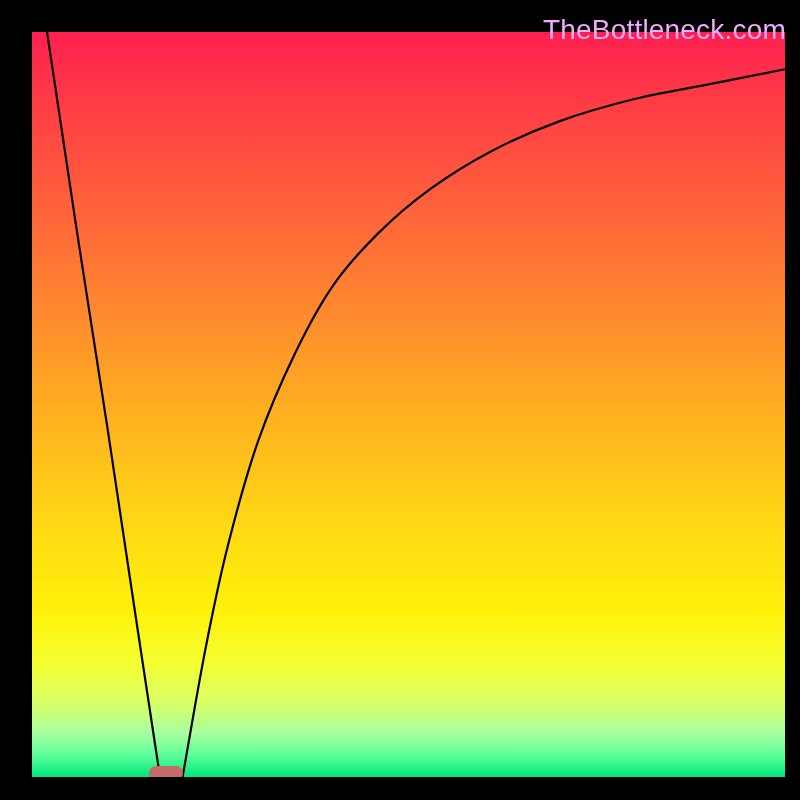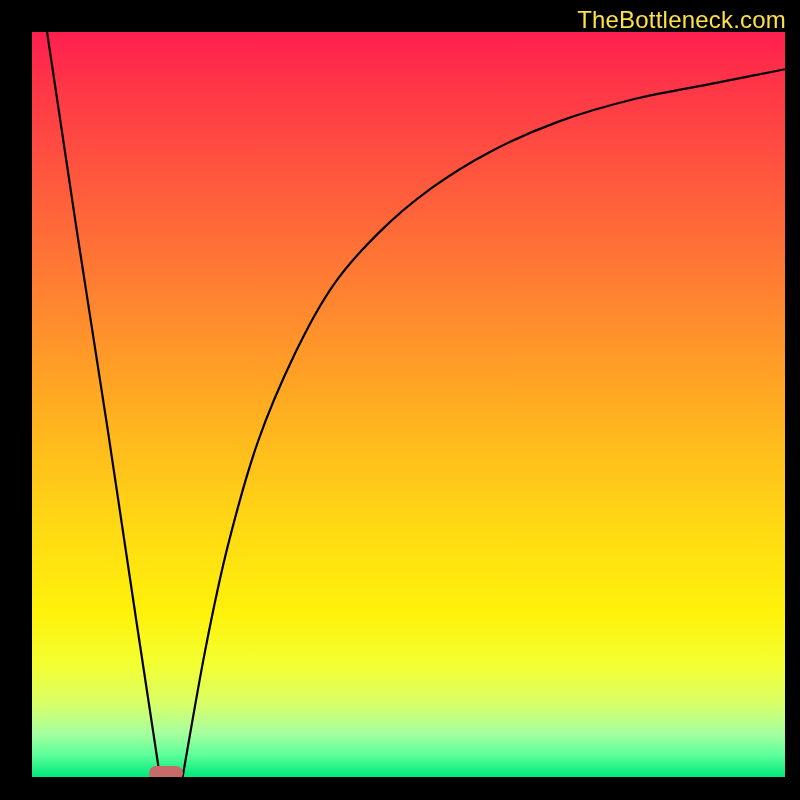--- a/index.html
+++ b/index.html
@@ -40,24 +40,24 @@
       #fff20a 78%,
       #f3ff33 85%,
       #d9ff66 90%,
       #a8ff9e 94%,
       #5eff9a 97%,
       #00e87a 100%
     );
   }
   .watermark {
     position: absolute;
-    top: 6px;
+    top: 14px;
     right: 14px;
-    color: #fde047;
-    font-size: 24px;
+    color: #f0abfc;
+    font-size: 28px;
     letter-spacing: 0.2px;
     font-weight: 500;
     user-select: none;
     font-family: Arial, Helvetica, sans-serif;
   }
   svg.curve {
     position: absolute;
     inset: 0;
     width: 100%;
     height: 100%;

